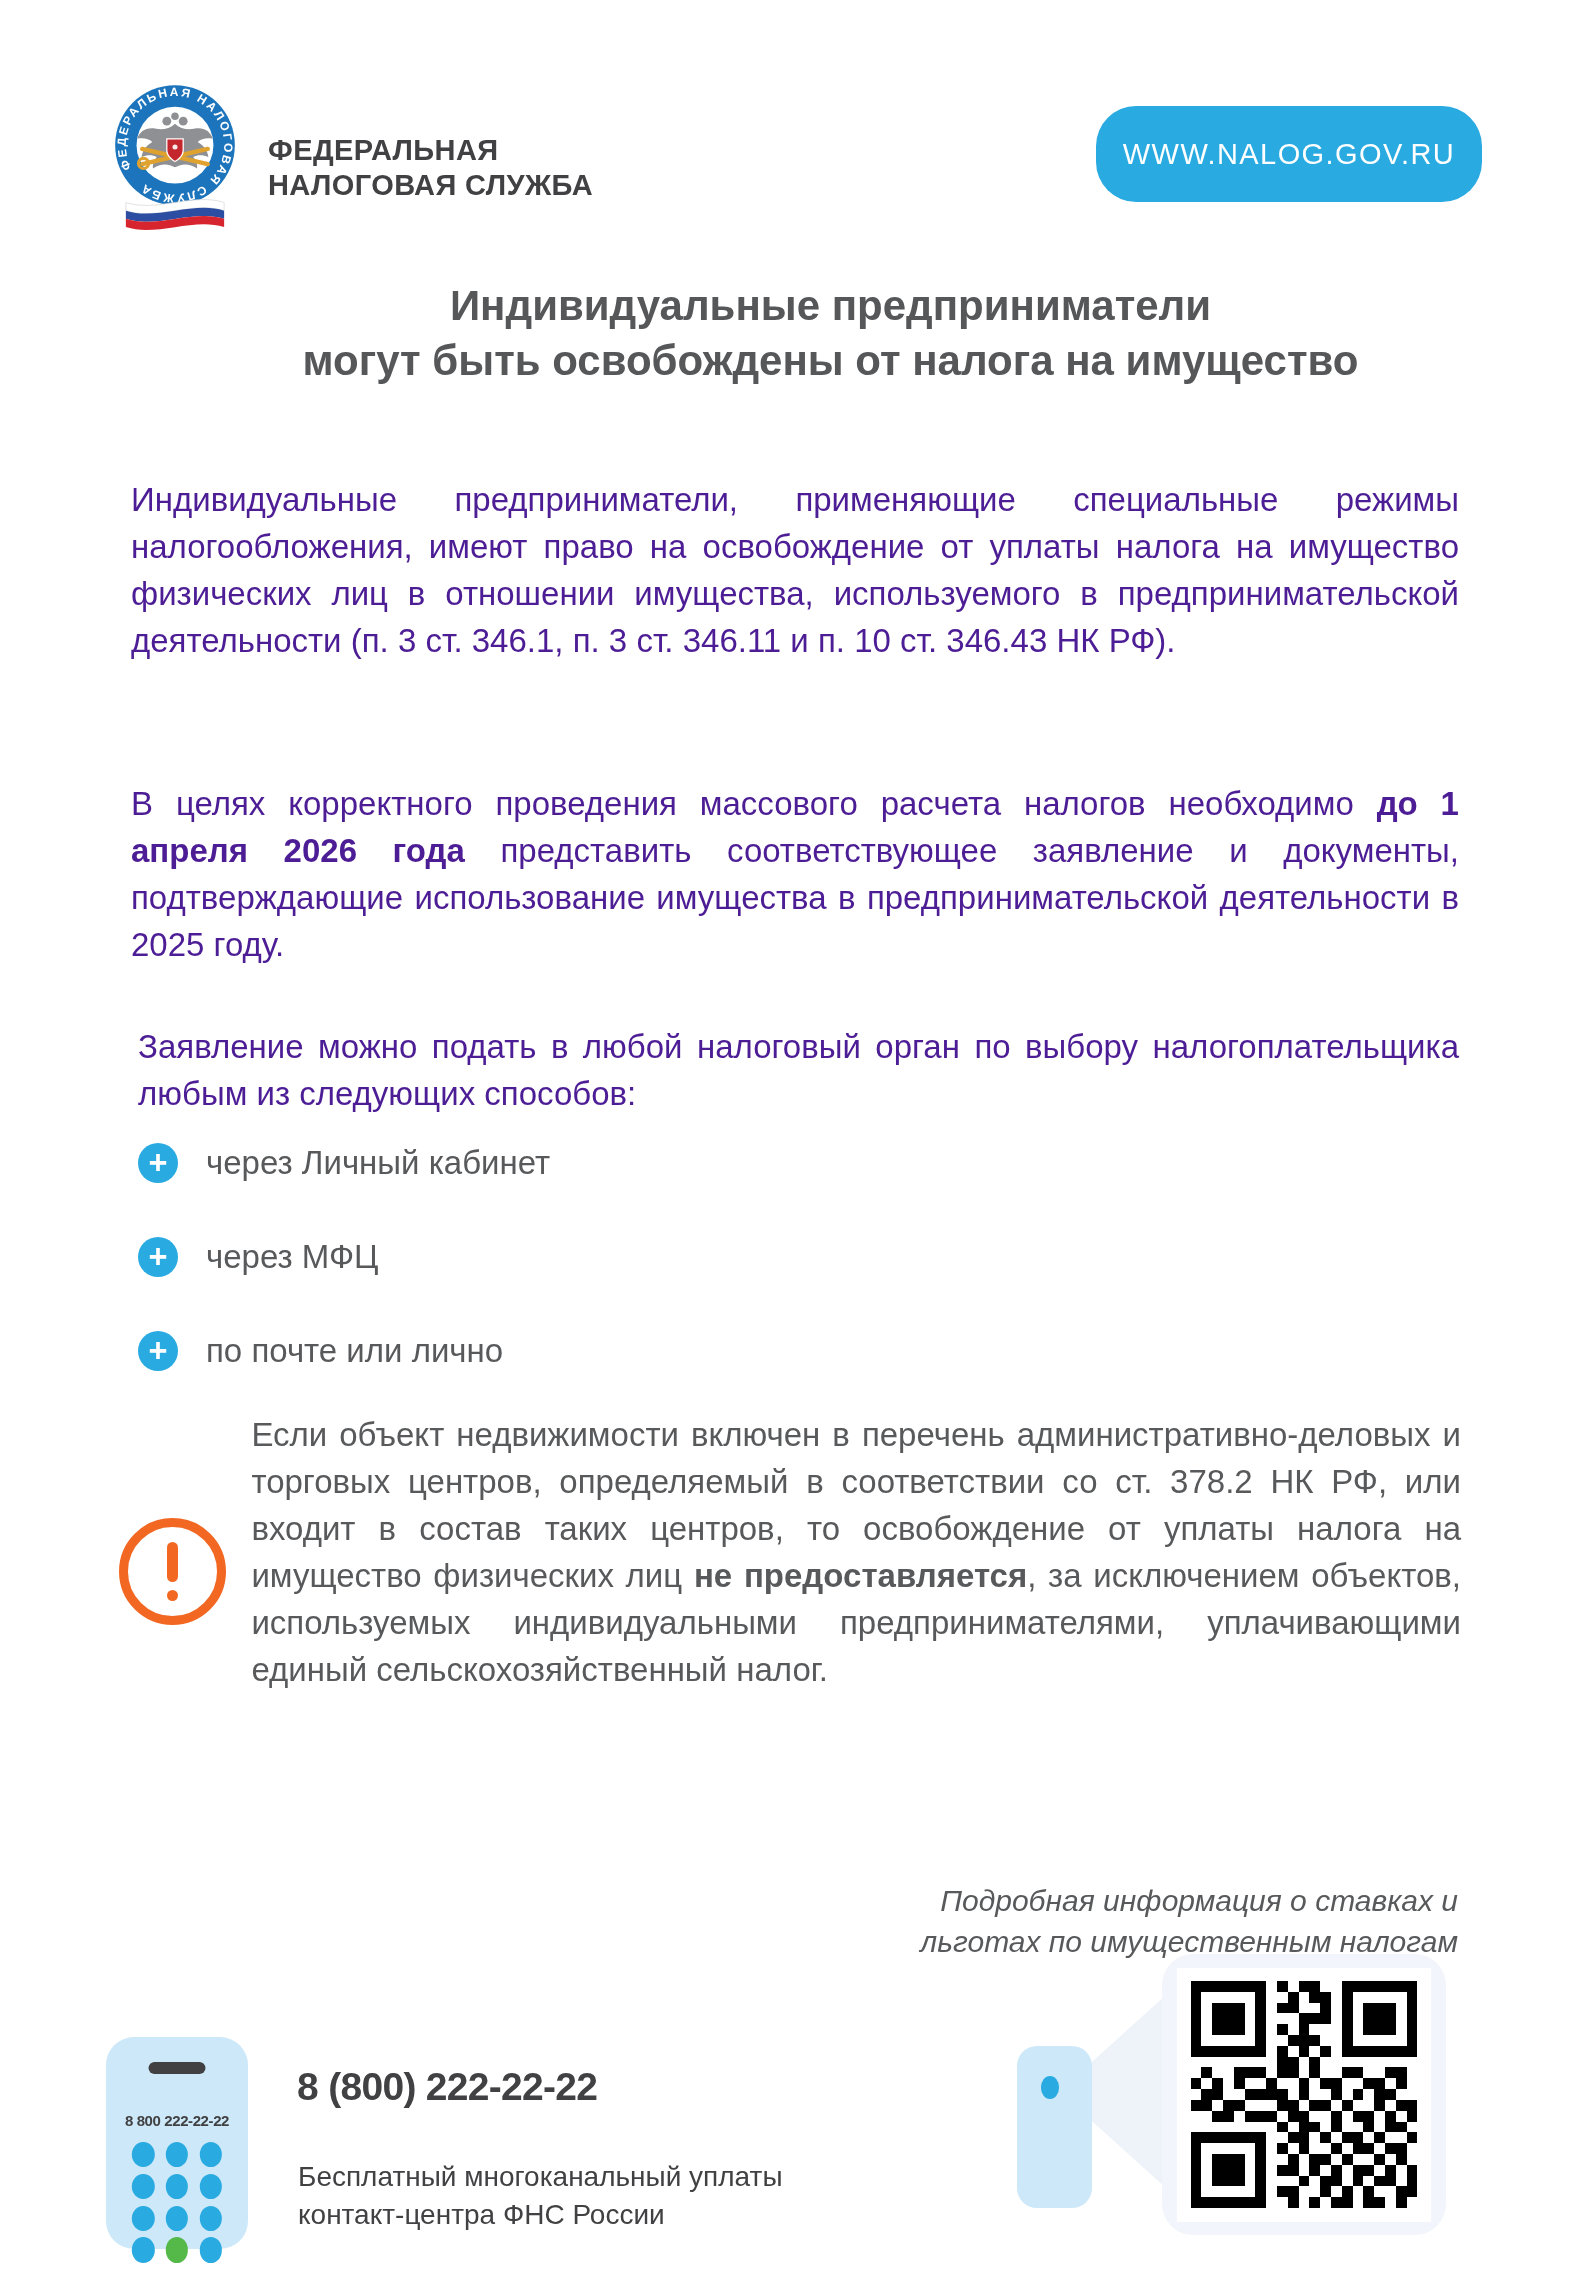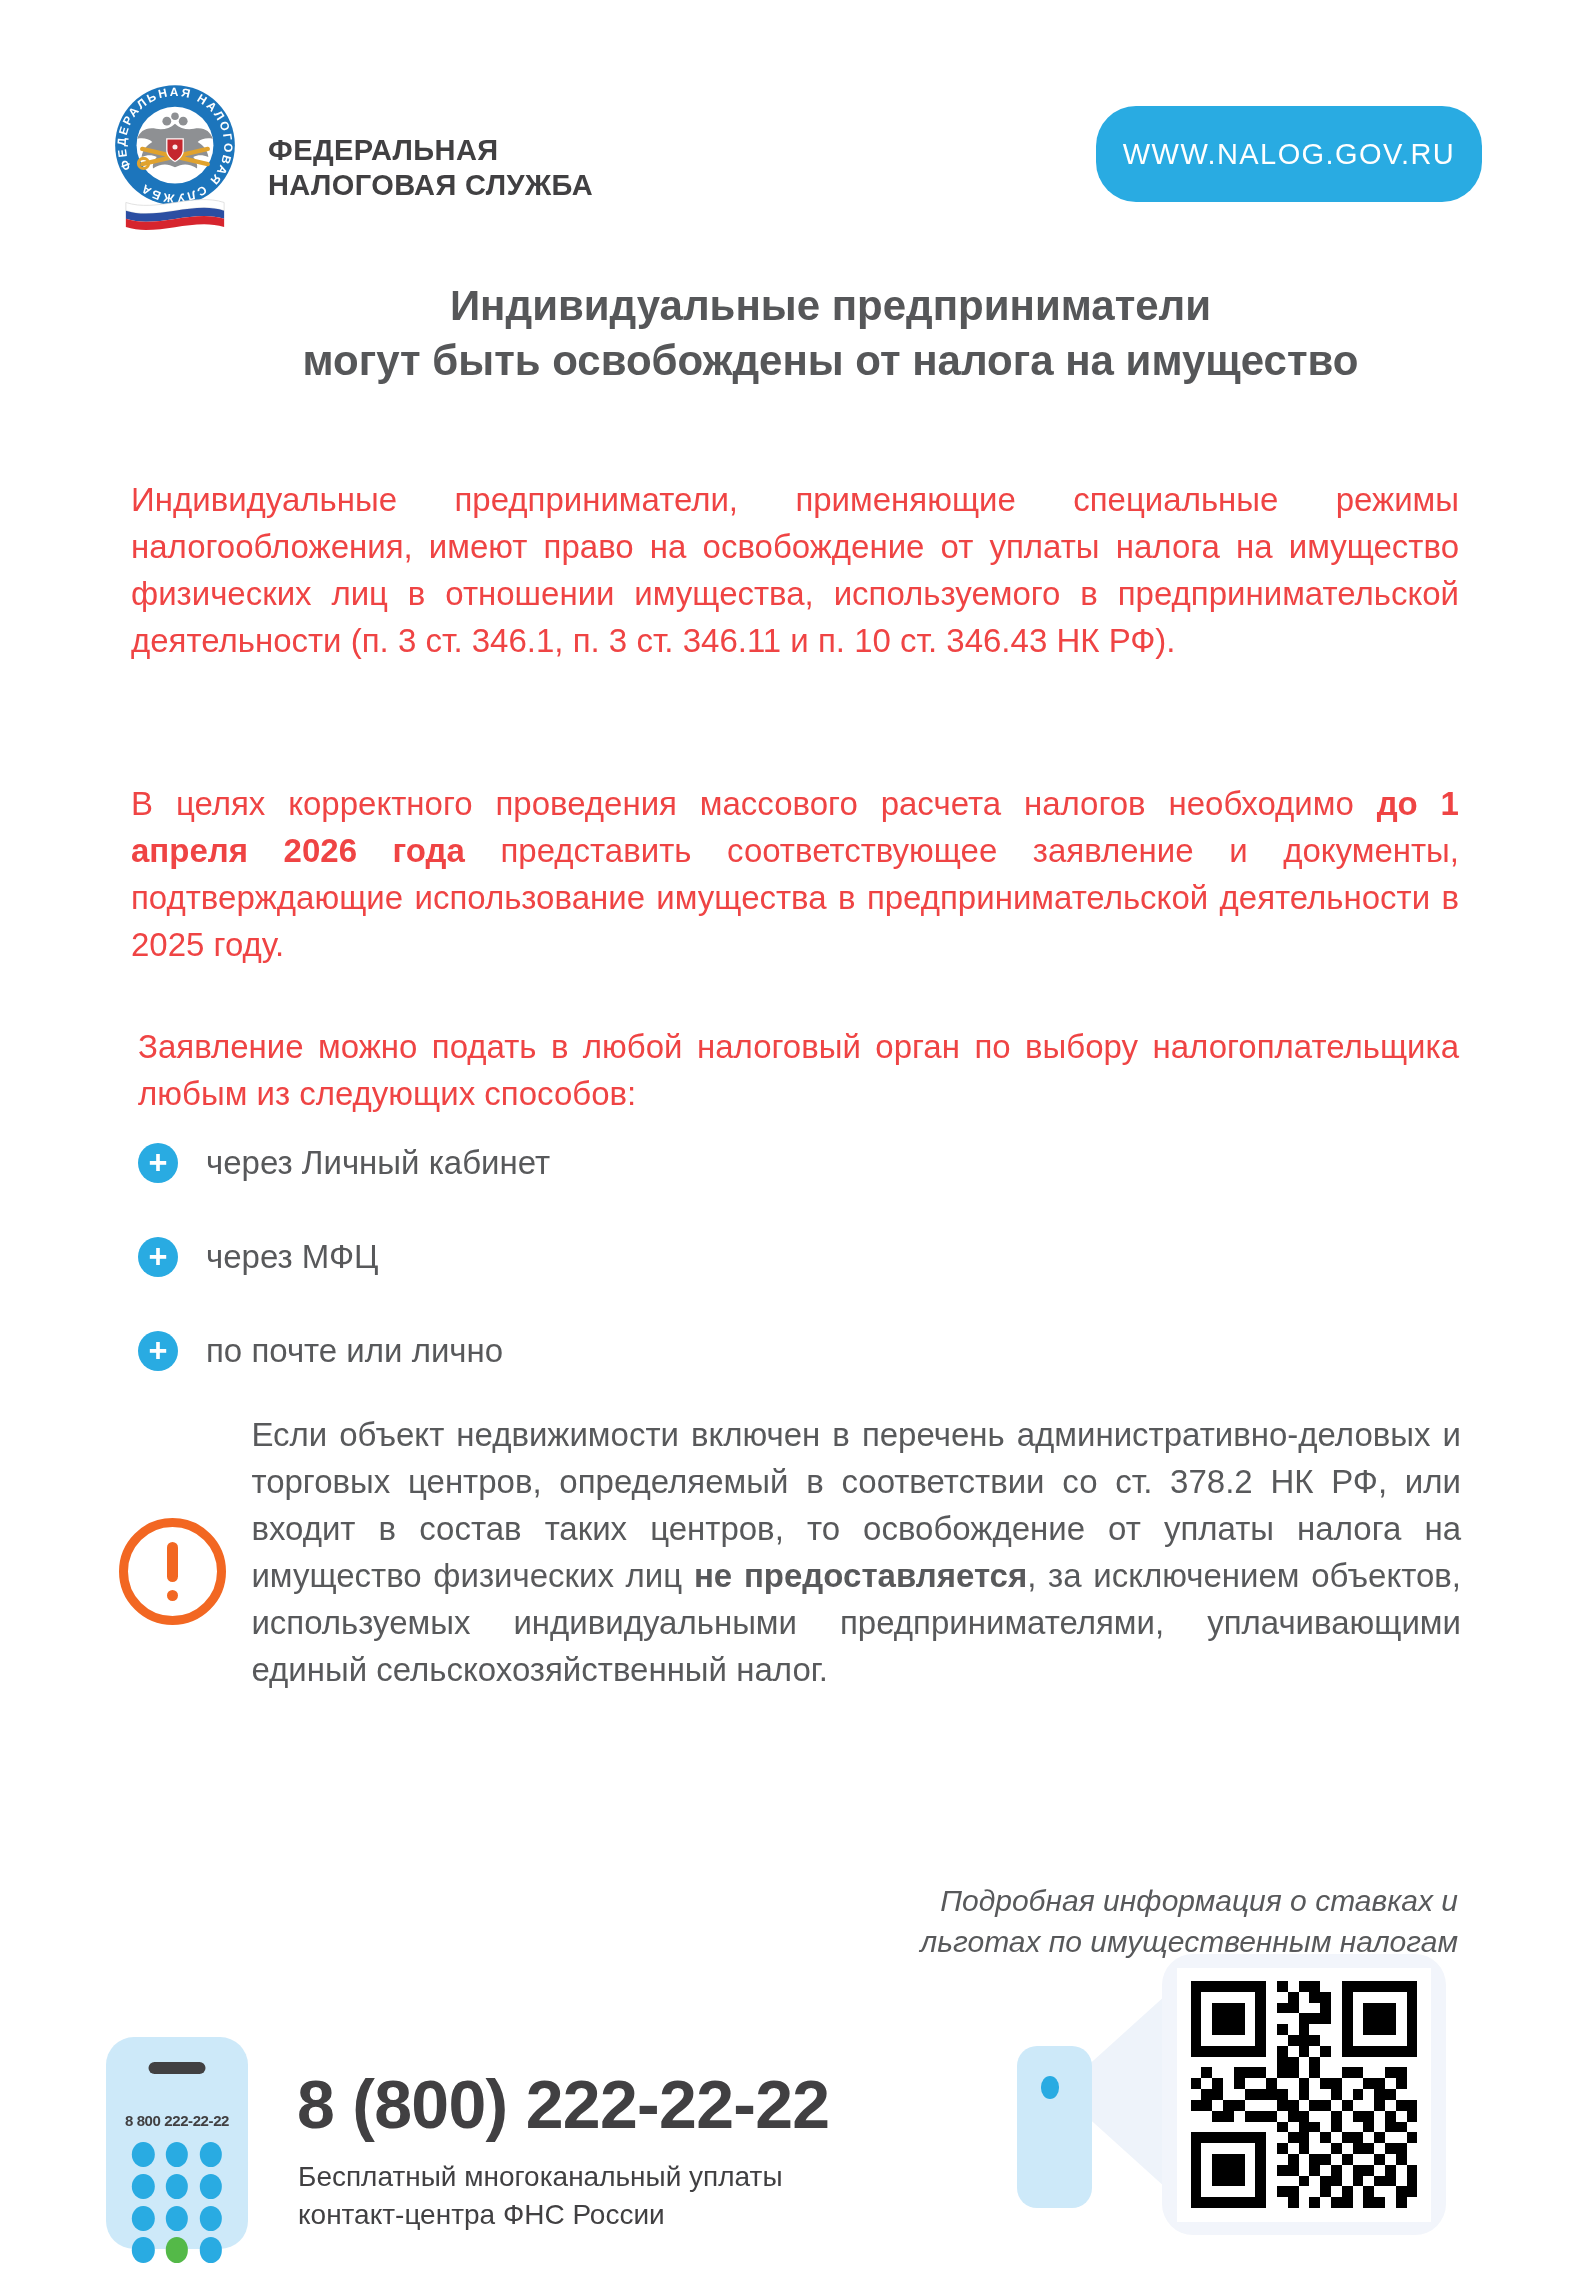--- a/index.html
+++ b/index.html
@@ -16,21 +16,21 @@
   .site-badge{
     left:1096px;top:106px;width:386px;height:96px;background:#29ABE2;border-radius:40px;
     display:flex;align-items:center;justify-content:center;color:#fff;font-size:29px;letter-spacing:1.4px;
   }
 
   
   .page-title{left:0;top:278px;width:100%;text-align:center;font-weight:bold;font-size:42px;line-height:55px;color:#565759;padding-left:36px;}
   .page-title span{display:block;}
 
   
-  .para{left:131px;width:1328px;font-size:33px;line-height:47px;text-align:justify;color:#ef4444;}
+  .para{left:131px;width:1328px;font-size:33px;line-height:47px;text-align:justify;color:#4c1d95;}
   .p1{top:476px;}
   .p2{top:780px;}
   .intro{top:1023px;left:138px;width:1321px;}
 
   
   .bullets{left:138px;top:1143px;}
   .bullet-row{display:flex;align-items:center;margin-bottom:54px;}
   .bullet{
     width:40px;height:40px;border-radius:50%;background:#29ABE2;color:#fff;flex:0 0 auto;
     display:flex;align-items:center;justify-content:center;font-size:32.5px;font-weight:bold;margin-right:28px;
@@ -53,21 +53,21 @@
   .qr-note span{display:block;text-align:right;}
 
   
   .phone-icon{left:106px;top:2037px;width:142px;height:212px;background:#CDE9F9;border-radius:28px;}
   .phone-slot{position:absolute;left:50%;transform:translateX(-50%);top:25.4px;width:57px;height:12px;border-radius:6.4px;background:#414042;}
   .phone-small-label{position:absolute;width:100%;top:75px;text-align:center;font-size:15px;font-weight:bold;color:#414042;letter-spacing:-0.4px;}
   .keypad{position:absolute;left:50%;transform:translateX(-50%);top:105px;display:grid;grid-template-columns:repeat(3,22.6px);gap:6.4px 11.3px;}
   .key{width:22.6px;height:25.4px;border-radius:50%;background:#29ABE2;}
   .key.green{background:#54B948;}
 
-  .phone-number{left:297px;top:2065px;font-size:68px;font-weight:bold;color:#414042;letter-spacing:-0.7px;}
+  .phone-number{left:297px;top:2065px;font-size:39px;font-weight:bold;color:#414042;letter-spacing:-0.7px;}
   .phone-caption{left:298px;top:2158px;font-size:28px;line-height:38px;color:#414042;}
   .phone-caption span{display:block;}
 
   
   .scan{left:1010px;top:1947px;width:466px;height:304px;}
   .beam{position:absolute;left:71px;top:21px;width:93px;height:247px;background:#EEF3FA;clip-path:polygon(0 42%,100% 8%,100% 92%,0 58%);}
   .scan-phone{position:absolute;left:7px;top:99px;width:75px;height:162px;background:#CDE9F9;border-radius:20px;}
   .scan-cam{position:absolute;left:24px;top:30px;width:18.4px;height:22.6px;border-radius:50%;background:#29ABE2;}
   .qr-card{position:absolute;left:152px;top:7px;width:284px;height:281px;background:#F2F5FB;border-radius:31px;display:flex;align-items:center;justify-content:center;}
   .qr-inner{width:254px;height:254px;background:#ffffff;display:flex;align-items:center;justify-content:center;}

